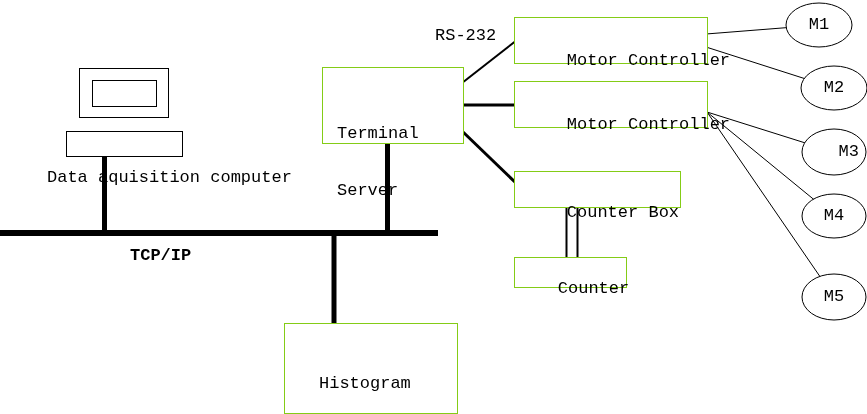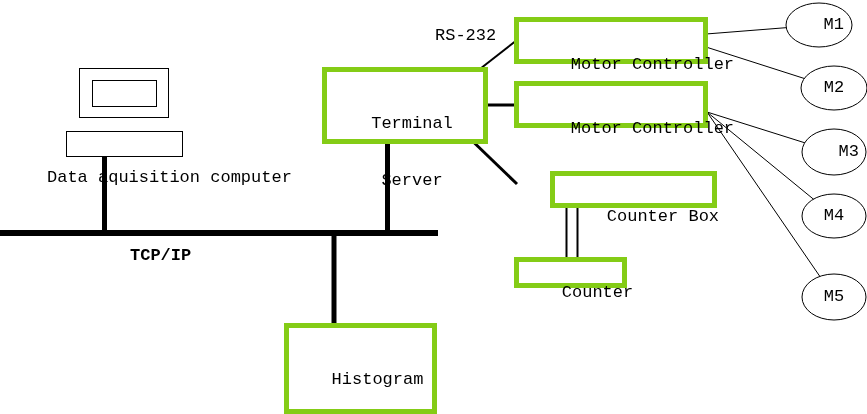--- a/index.html
+++ b/index.html
@@ -13,26 +13,25 @@
     overflow: hidden;
   }
   #connector-svg {
     position: absolute;
     left: 0; top: 0;
     width: 867px; height: 414px;
   }
   .box {
     position: absolute;
     box-sizing: border-box;
-    border: 5px solid #84cc16;
+    border: 1px solid #84cc16;
     background: #ffffff;
     font-size: 17px;
     line-height: 19px;
     white-space: pre;
-    text-align: center;
   }
   .label {
     position: absolute;
     font-size: 17px;
     line-height: 19px;
     white-space: pre;
   }
   .icon-rect {
     position: absolute;
     box-sizing: border-box;
@@ -40,33 +39,33 @@
     background: #ffffff;
   }
   .motor-label {
     position: absolute;
     width: 50px;
     text-align: center;
     font-size: 17px;
     line-height: 19px;
   }
   
-  #terminal-server   { left: 322px; top: 67px;  width: 166px; height: 77px; padding: 4px 0 0 14px; }
+  #terminal-server   { left: 322px; top: 67px;  width: 142px; height: 77px; padding: 18px 0 0 14px; }
   #motor-controller-1{ left: 514px; top: 17px;  width: 194px; height: 47px; padding: 14px 0 0 11px; }
   #motor-controller-2{ left: 514px; top: 81px;  width: 194px; height: 47px; padding: 14px 0 0 11px; }
-  #counter-box       { left: 514px; top: 171px; width: 167px; height: 37px; padding: 12px 0 0 11px; margin-left: 36px; }
+  #counter-box       { left: 514px; top: 171px; width: 167px; height: 37px; padding: 12px 0 0 11px; }
   #counter-unit      { left: 514px; top: 257px; width: 113px; height: 31px; padding: 2px 0 0 2px; }
-  #histogram-memory  { left: 284px; top: 323px; width: 153px; height: 91px; padding: 4px 0 0 34px; }
+  #histogram-memory  { left: 284px; top: 323px; width: 174px; height: 91px; padding: 12px 0 0 34px; }
   #monitor-outer { left: 79px;  top: 68px;  width: 90px;  height: 50px; }
   #monitor-screen{ left: 92px;  top: 80px;  width: 65px;  height: 27px; }
   #keyboard      { left: 66px;  top: 131px; width: 117px; height: 26px; }
   #computer-label{ left: 47px;  top: 168px; }
   #tcpip-label   { left: 130px; top: 246px; font-weight: bold; }
   #rs232-label   { left: 435px; top: 26px; }
-  #motor-label-m1{ left: 794px; top: 15px; text-align: right; }
+  #motor-label-m1{ left: 794px; top: 15px; }
   #motor-label-m2{ left: 809px; top: 78px; }
   #motor-label-m3{ left: 809px; top: 142px; text-align: right; }
   #motor-label-m4{ left: 809px; top: 206px; }
   #motor-label-m5{ left: 809px; top: 287px; }
 </style>
 </head>
 <body>
 
 <div id="stage">
 

